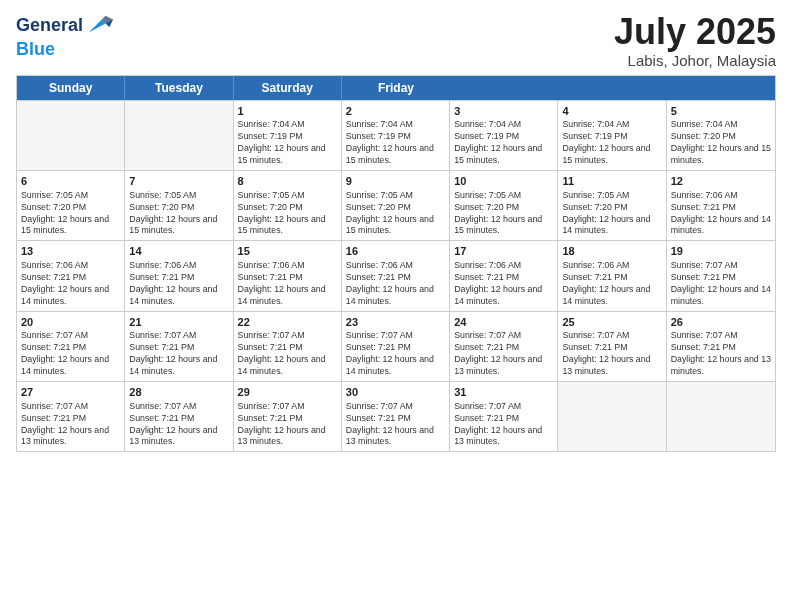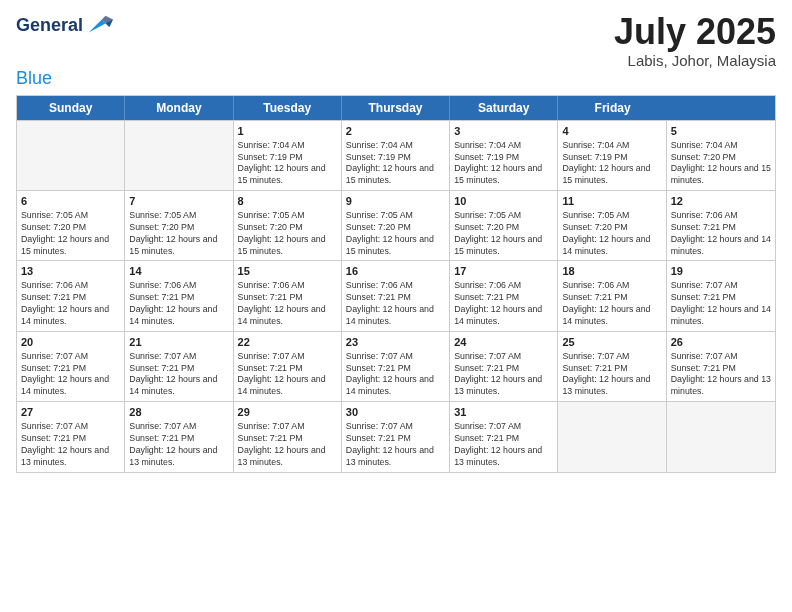--- a/index.html
+++ b/index.html
@@ -116,36 +116,34 @@
     <div class="logo">
       <div>
         <div style="display:flex;align-items:center;">
           <span class="logo-text">General</span>
           <svg class="logo-icon" viewBox="0 0 30 30" xmlns="http://www.w3.org/2000/svg">
             <polygon points="4,22 18,8 26,16 30,8" fill="#1a8fe3"></polygon>
             <polygon points="18,8 26,16 30,8 22,4" fill="#1a3a6b" opacity="0.7"></polygon>
           </svg>
         </div>
         <div style="display:flex;align-items:center;">
-          <span class="logo-text" style="color:#1a8fe3;font-size:18px;font-weight:normal;margin-top:29px;">Blue</span>
+          <span class="logo-text" style="color:#1a8fe3;font-size:18px;font-weight:bold;">Blue</span>
         </div>
       </div>
     </div>
     <div class="title-block">
       <div class="month-title">July 2025</div>
       <div class="location">Labis, Johor, Malaysia</div>
     </div>
   </div>
 
   <div class="calendar">
     <div class="cal-header-row">
     <div class="cal-header-cell">Sunday</div>
-        <div class="cal-header-cell">Monday</div>
         <div class="cal-header-cell">Tuesday</div>
-        <div class="cal-header-cell">Thursday</div>
         <div class="cal-header-cell">Saturday</div>
         <div class="cal-header-cell">Friday</div>
       </div>
     <div class="cal-body">
     <div class="cal-week">
           <div class="cal-cell empty"></div>
           <div class="cal-cell empty"></div>
           <div class="cal-cell">
             <span class="day-num">1</span>
             <div class="cal-cell-text">Sunrise: 7:04 AM<br>Sunset: 7:19 PM<br>Daylight: 12 hours and 15 minutes.</div>

